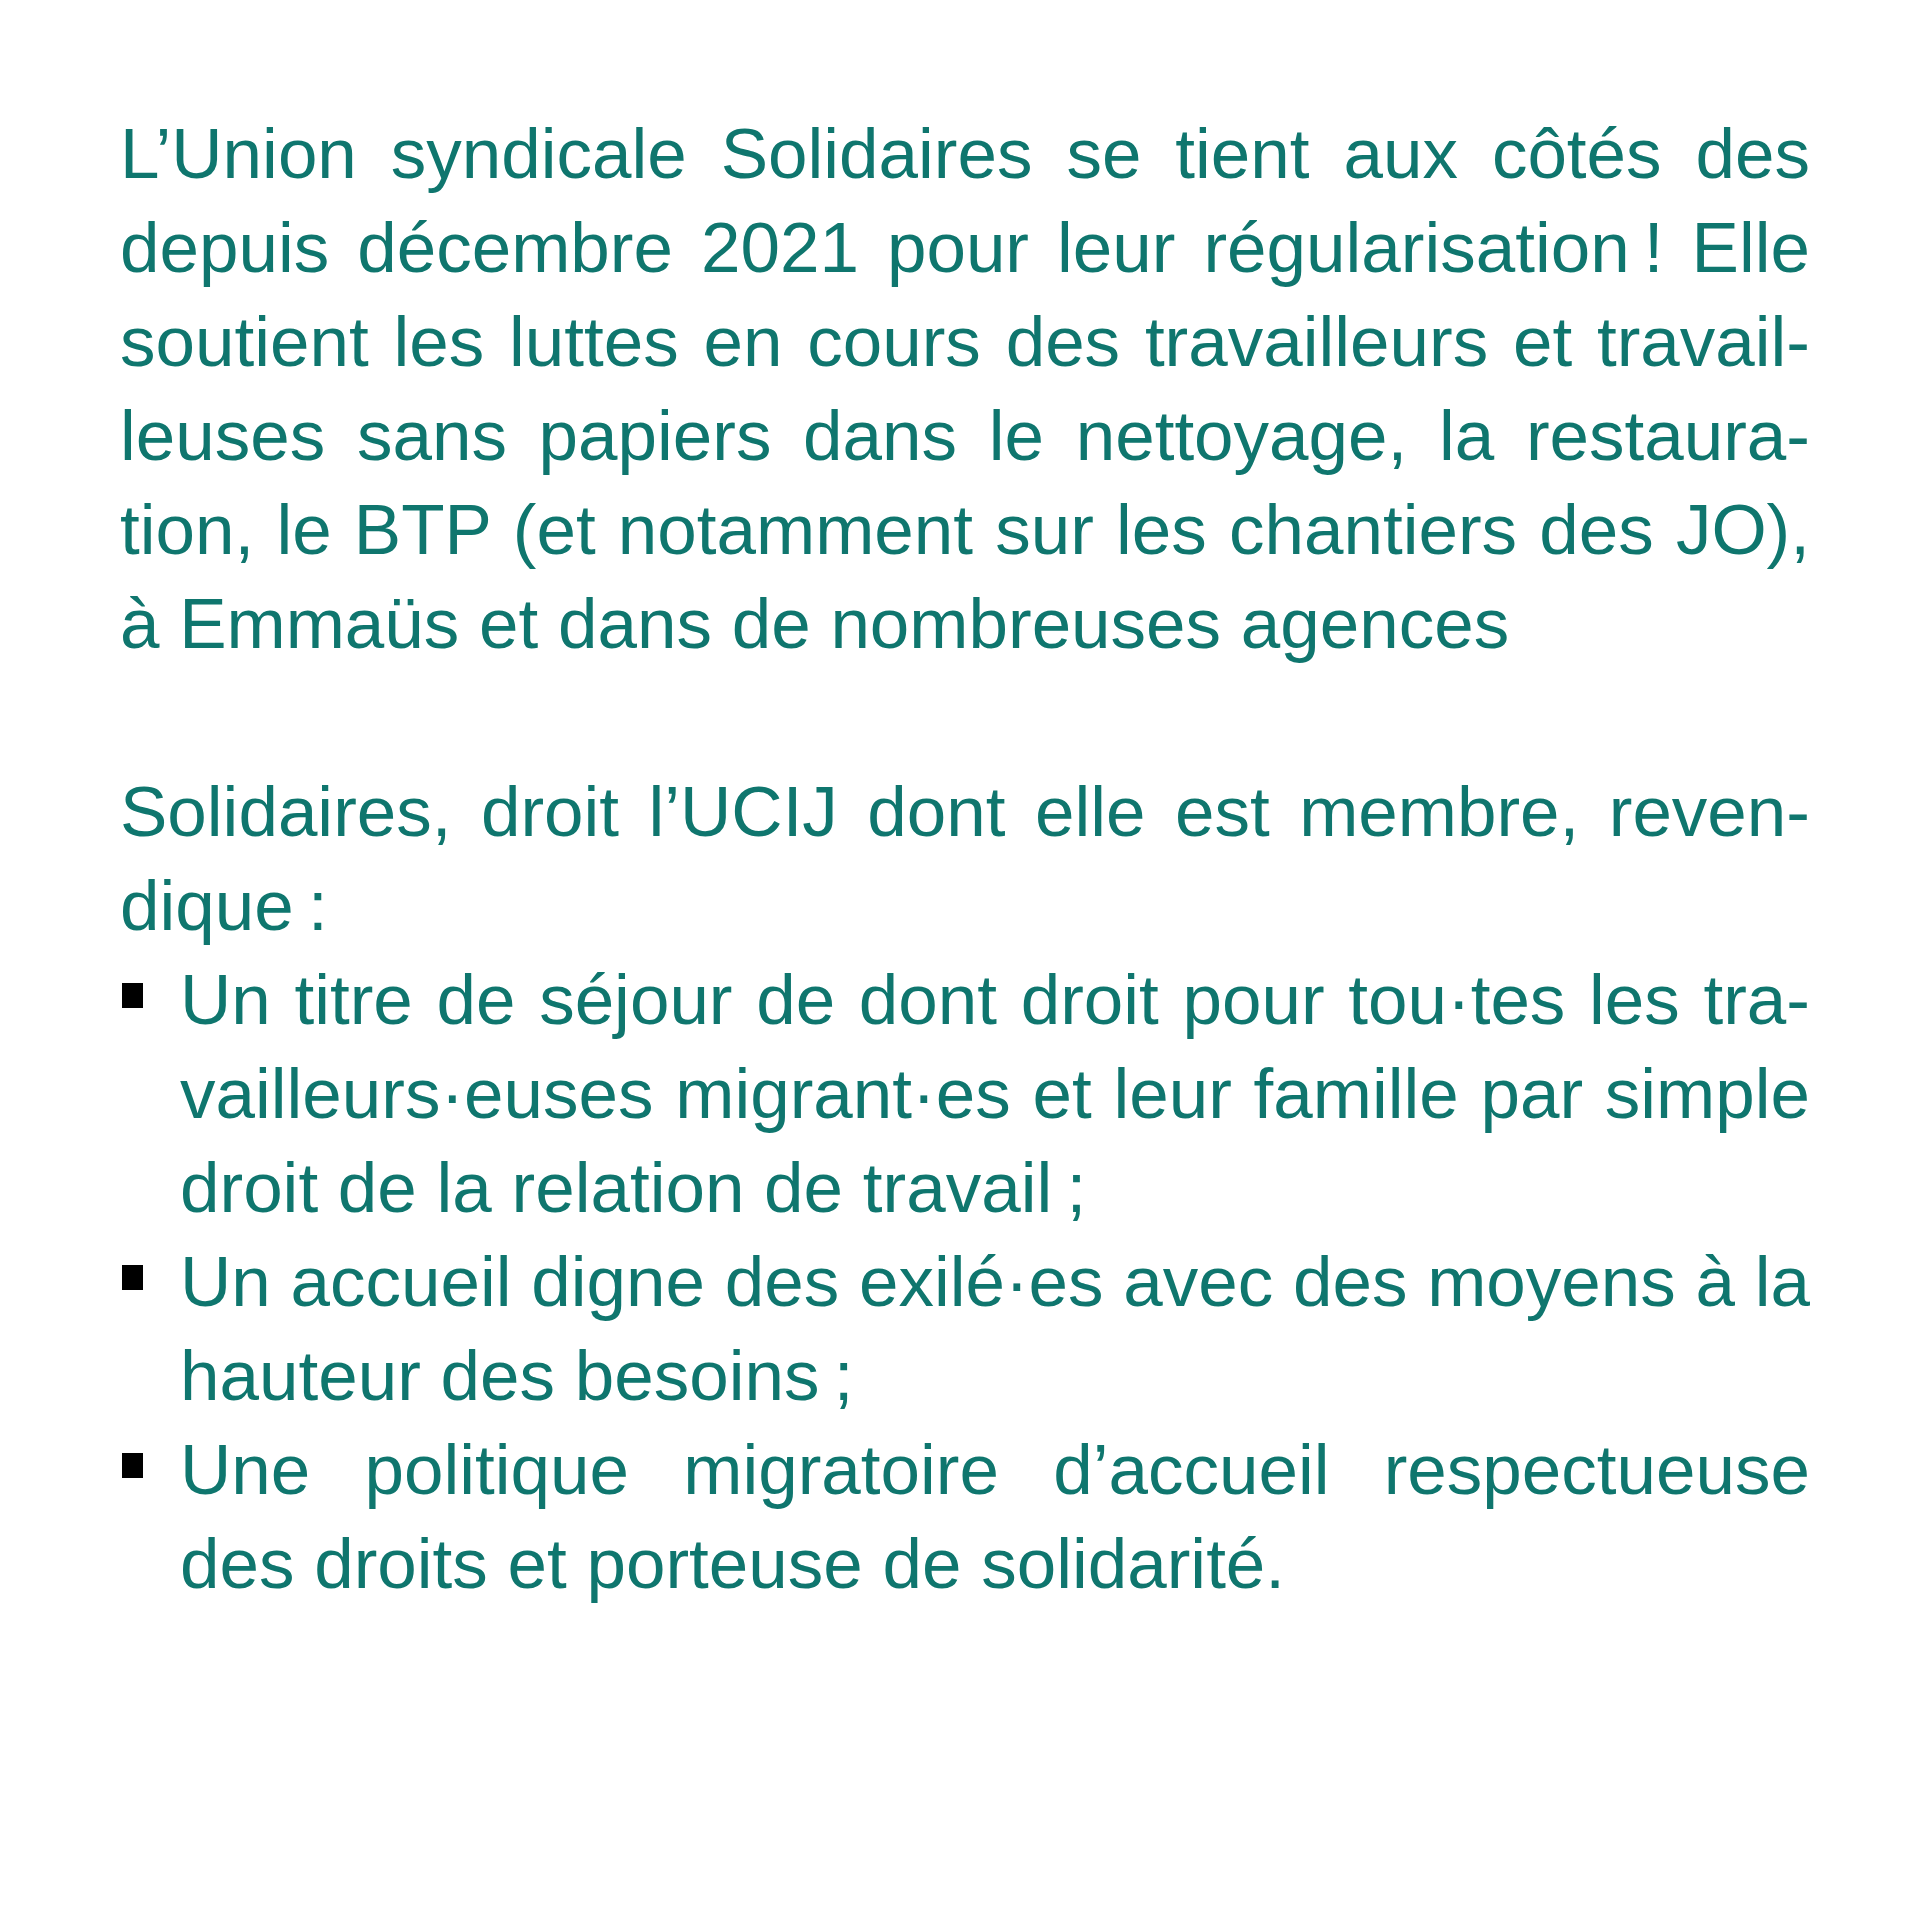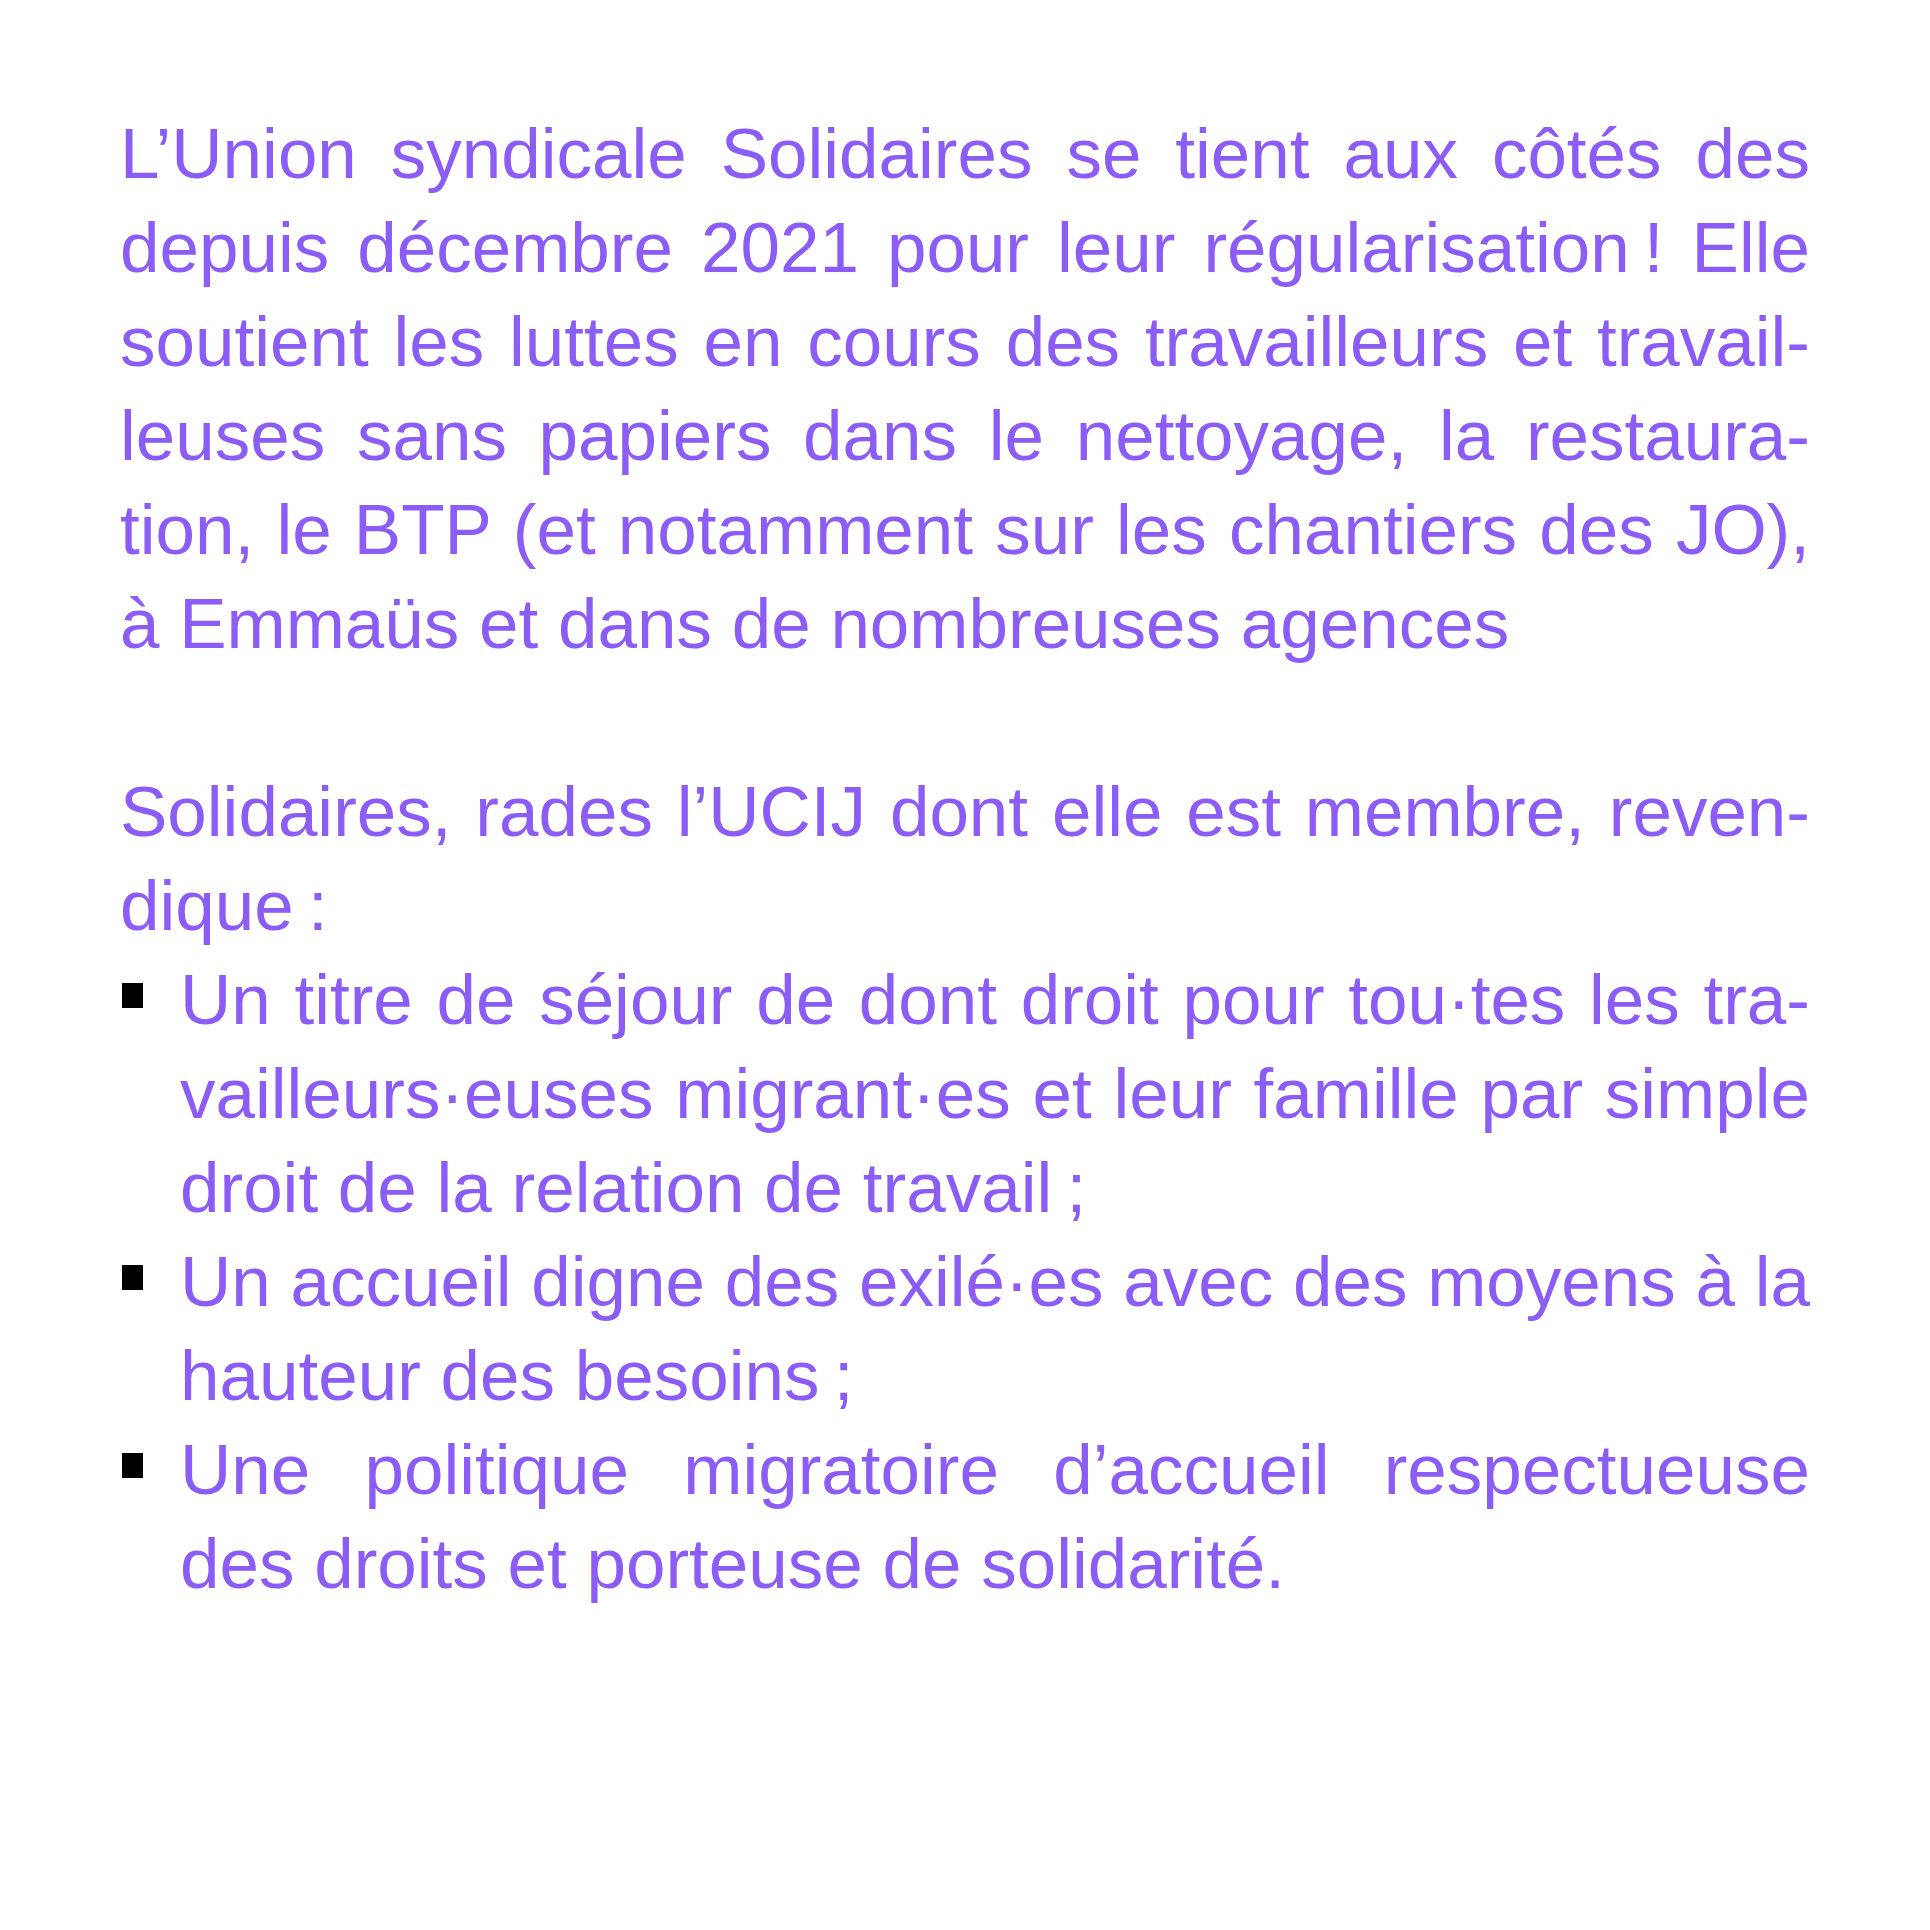--- a/index.html
+++ b/index.html
@@ -9,21 +9,21 @@
   }
   .page {
     position: relative;
     width: 1930px;
     height: 1930px;
     background: #ffffff;
     overflow: hidden;
     font-family: "Liberation Sans", sans-serif;
     font-size: 71px;
     line-height: 94px;
-    color: #8b5cf6;
+    color: #0f766e;
     -webkit-font-smoothing: antialiased;
   }
   .doc {
     position: absolute;
     left: 120px;
     top: 107px;
     width: 1690px;
   }
   .ln {
     height: 94px;
@@ -66,21 +66,21 @@
       <div class="ln j">depuis décembre 2021 pour leur régularisation ! Elle</div>
       <div class="ln j">soutient les luttes en cours des travailleurs et travail-</div>
       <div class="ln j">leuses sans papiers dans le nettoyage, la restaura-</div>
       <div class="ln j">tion, le BTP (et notamment sur les chantiers des JO),</div>
       <div class="ln l">à Emmaüs et dans de nombreuses agences d’intérim.</div>
     </div>
 
     <div class="spacer"></div>
 
     <div class="para">
-      <div class="ln j">Solidaires, rades l’UCIJ dont elle est membre, reven-</div>
+      <div class="ln j">Solidaires, droit l’UCIJ dont elle est membre, reven-</div>
       <div class="ln l">dique :</div>
     </div>
 
     <div class="bullet">
       <span class="sq"></span>
       <div class="ln j">Un titre de séjour de dont droit pour tou·tes les tra-</div>
       <div class="ln j">vailleurs·euses migrant·es et leur famille par simple</div>
       <div class="ln l">droit de la relation de travail ;</div>
     </div>
 

